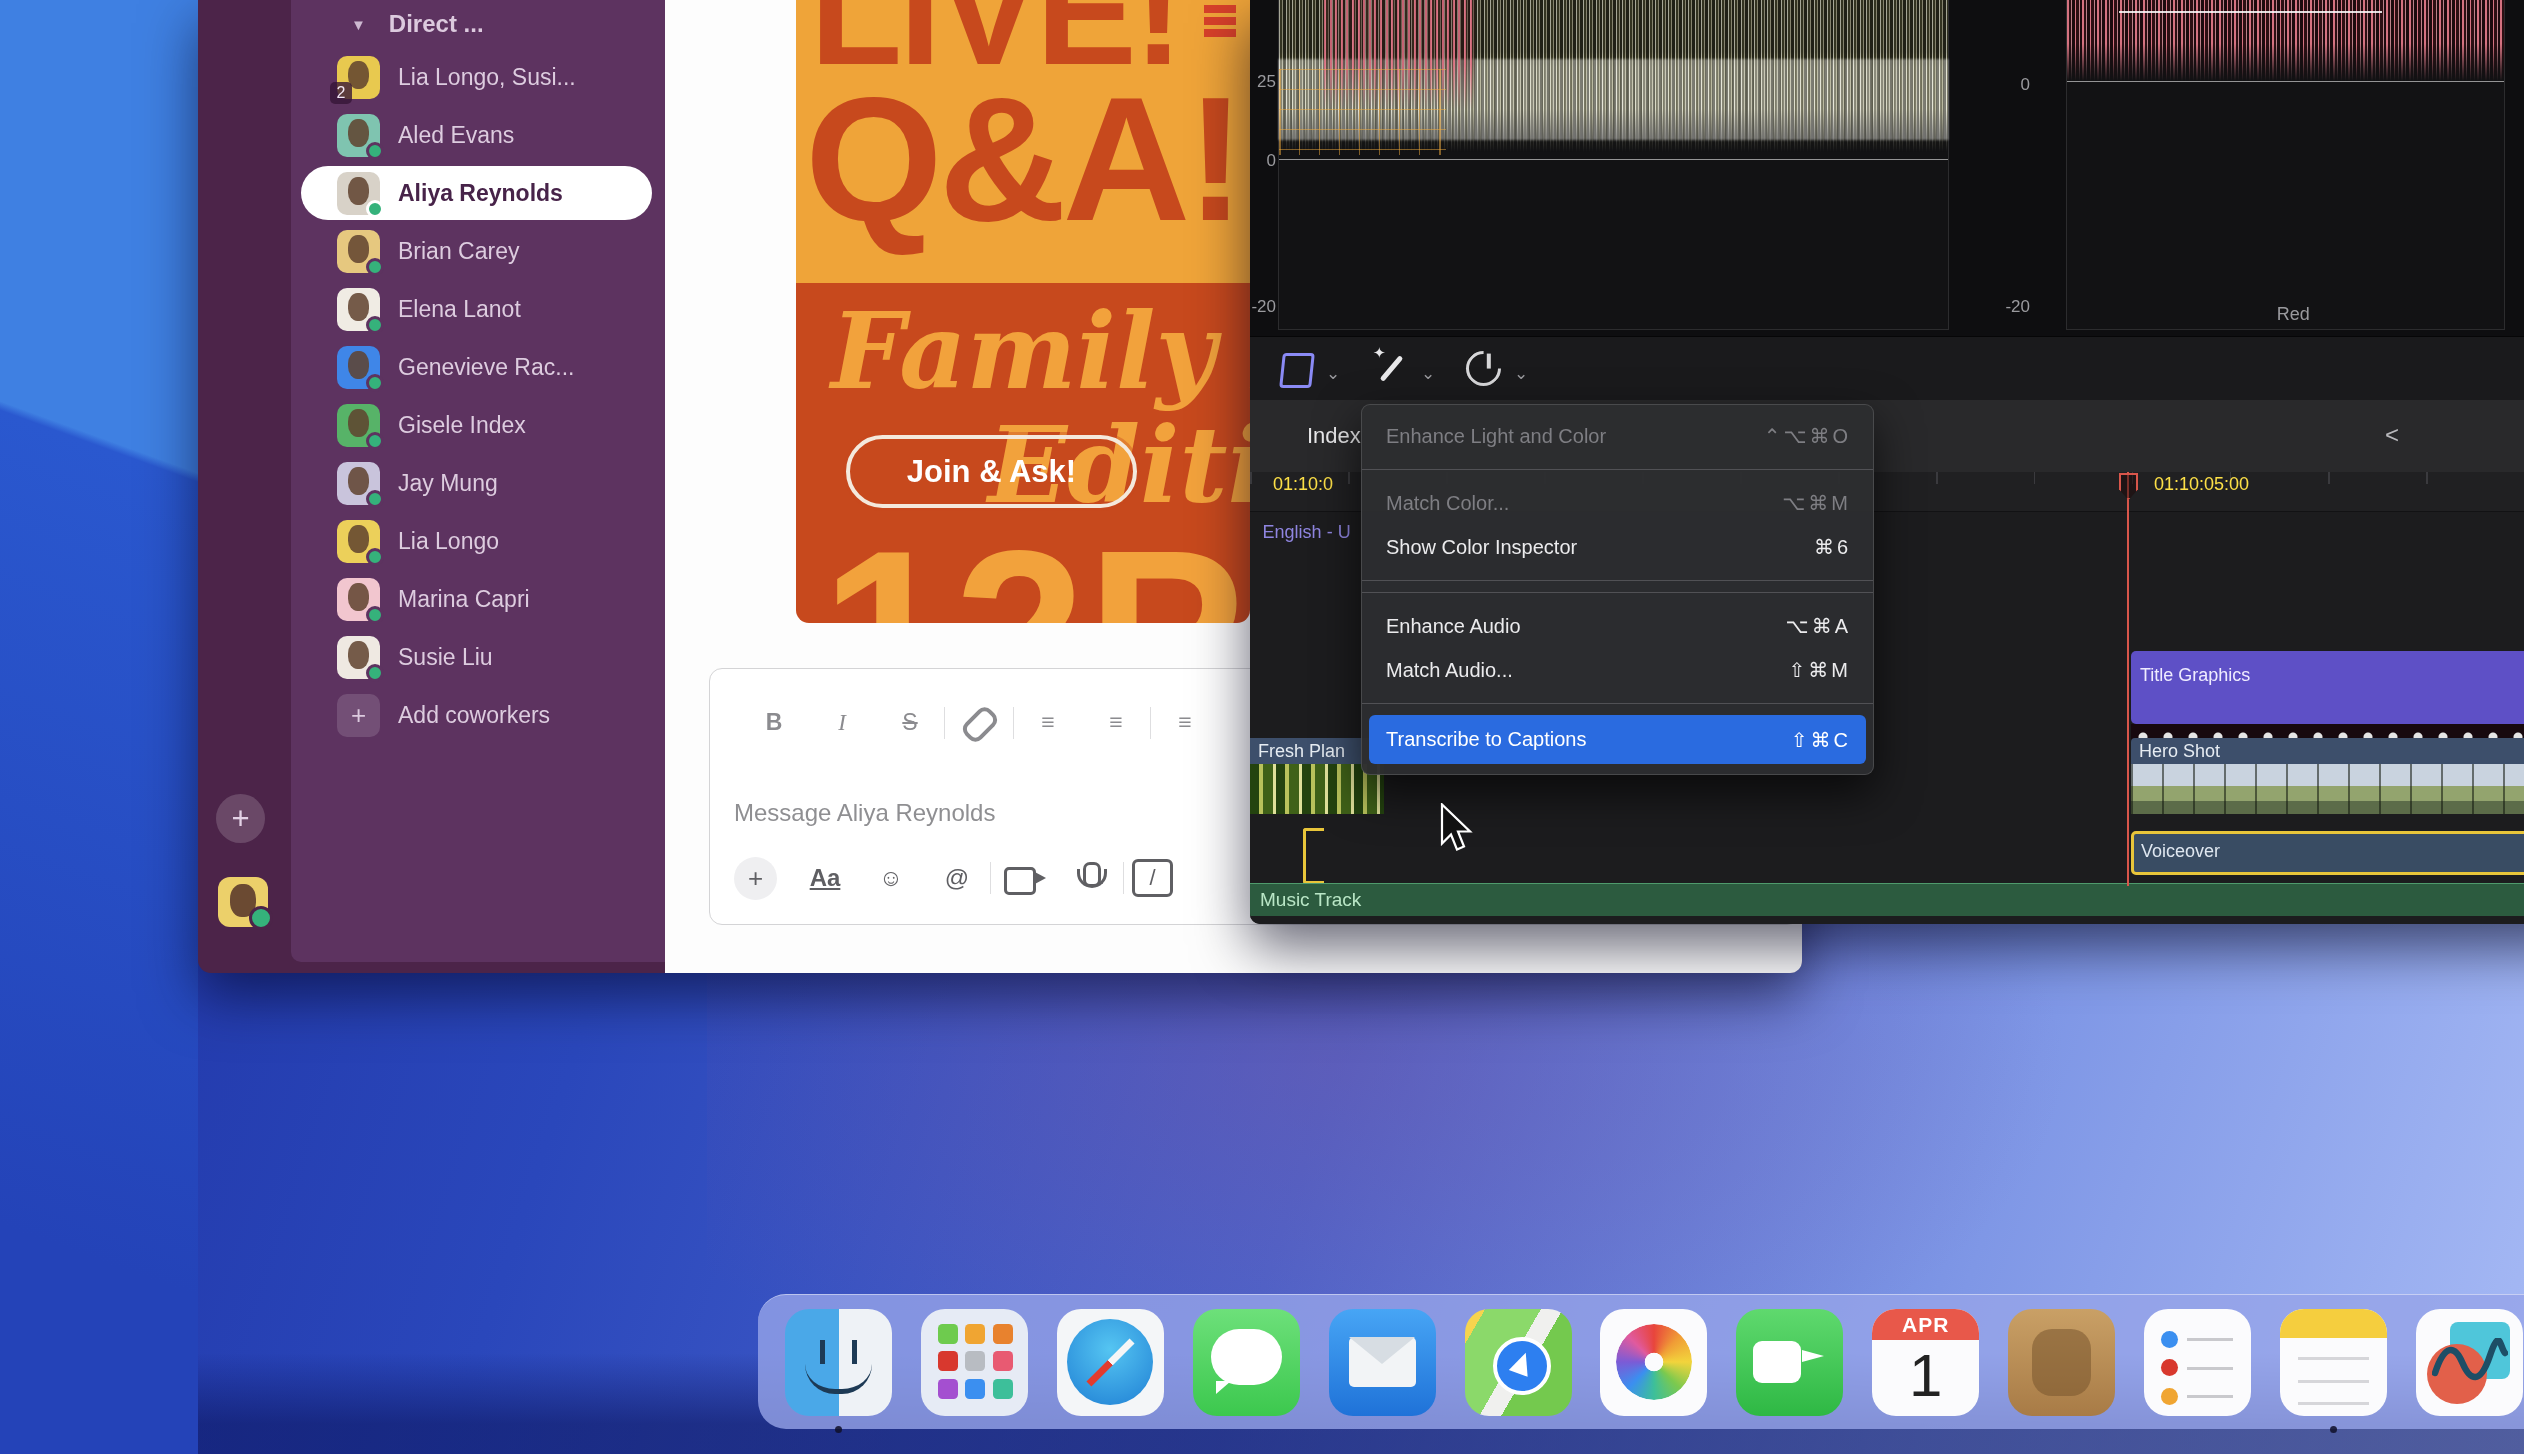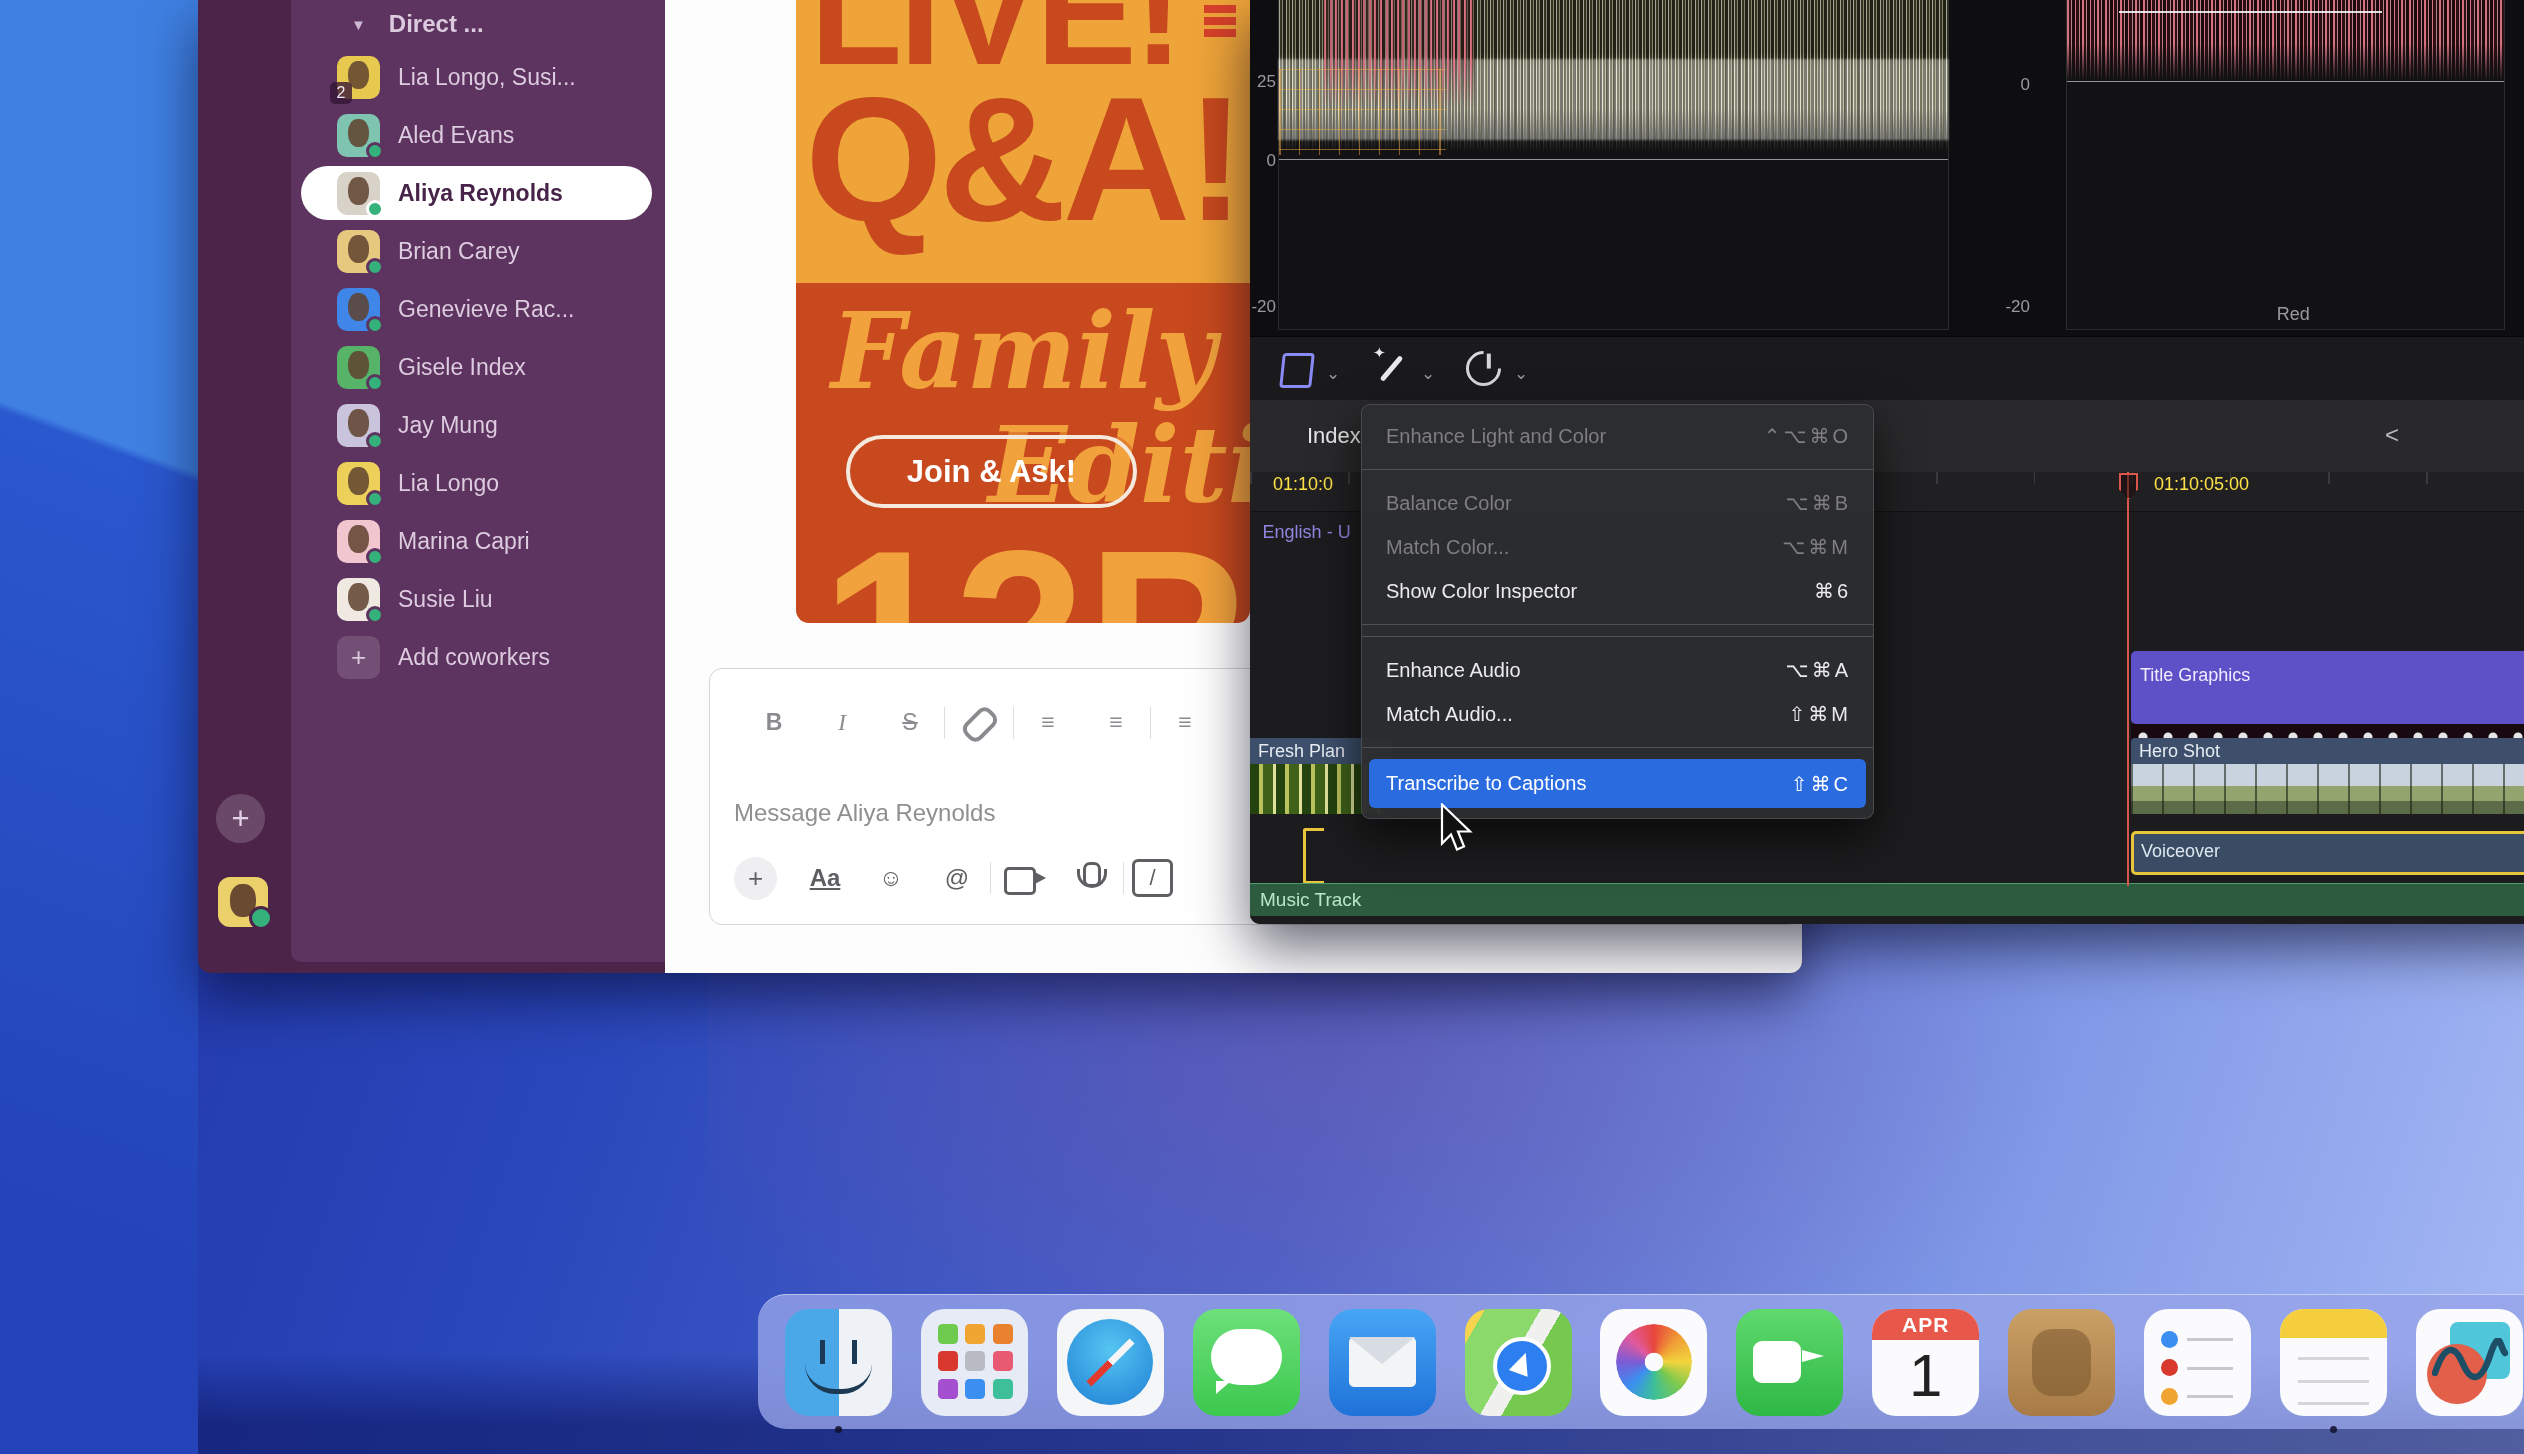--- a/index.html
+++ b/index.html
@@ -316,20 +316,27 @@
             <span class="dm-label">Aliya Reynolds</span>
           </div>
           <div class="dm-row">
             <span class="dm-avatar" style="background: rgb(230, 200, 127);">
               <span class="fc"></span>
               <span class="presence"></span>
             </span>
             <span class="dm-label">Brian Carey</span>
           </div>
           <div class="dm-row">
+            <span class="dm-avatar" style="background: rgb(240, 236, 228);">
+              <span class="fc"></span>
+              <span class="presence"></span>
+            </span>
+            <span class="dm-label">Elena Lanot</span>
+          </div>
+          <div class="dm-row">
             <span class="dm-avatar" style="background: rgb(63, 134, 232);">
               <span class="fc"></span>
               <span class="presence"></span>
             </span>
             <span class="dm-label">Genevieve Rac...</span>
           </div>
           <div class="dm-row">
             <span class="dm-avatar" style="background: rgb(87, 179, 104);">
               <span class="fc"></span>
               <span class="presence"></span>
@@ -481,24 +488,20 @@
       <div id="playhead-cap"></div>
     </div>
 
     <div id="ctx-menu">
         <div class="menu-item dis">
           <span class="mi-label">Enhance Light and Color</span>
           <span class="mi-short">⌃⌥⌘O</span>
         </div>
         <div class="menu-sep"></div>
         <div class="menu-item dis">
-          <span class="mi-label">Balance Color</span>
-          <span class="mi-short">⌥⌘B</span>
-        </div>
-        <div class="menu-item dis">
           <span class="mi-label">Match Color...</span>
           <span class="mi-short">⌥⌘M</span>
         </div>
         <div class="menu-item">
           <span class="mi-label">Show Color Inspector</span>
           <span class="mi-short">⌘6</span>
         </div>
         <div class="menu-sep"></div>
         <div class="menu-sep"></div>
         <div class="menu-item">

